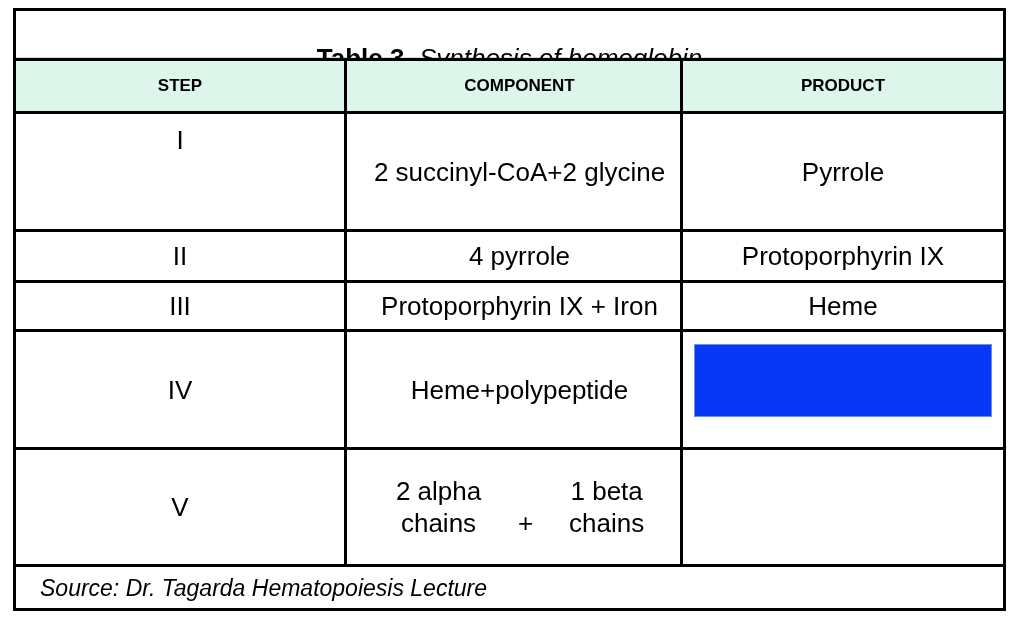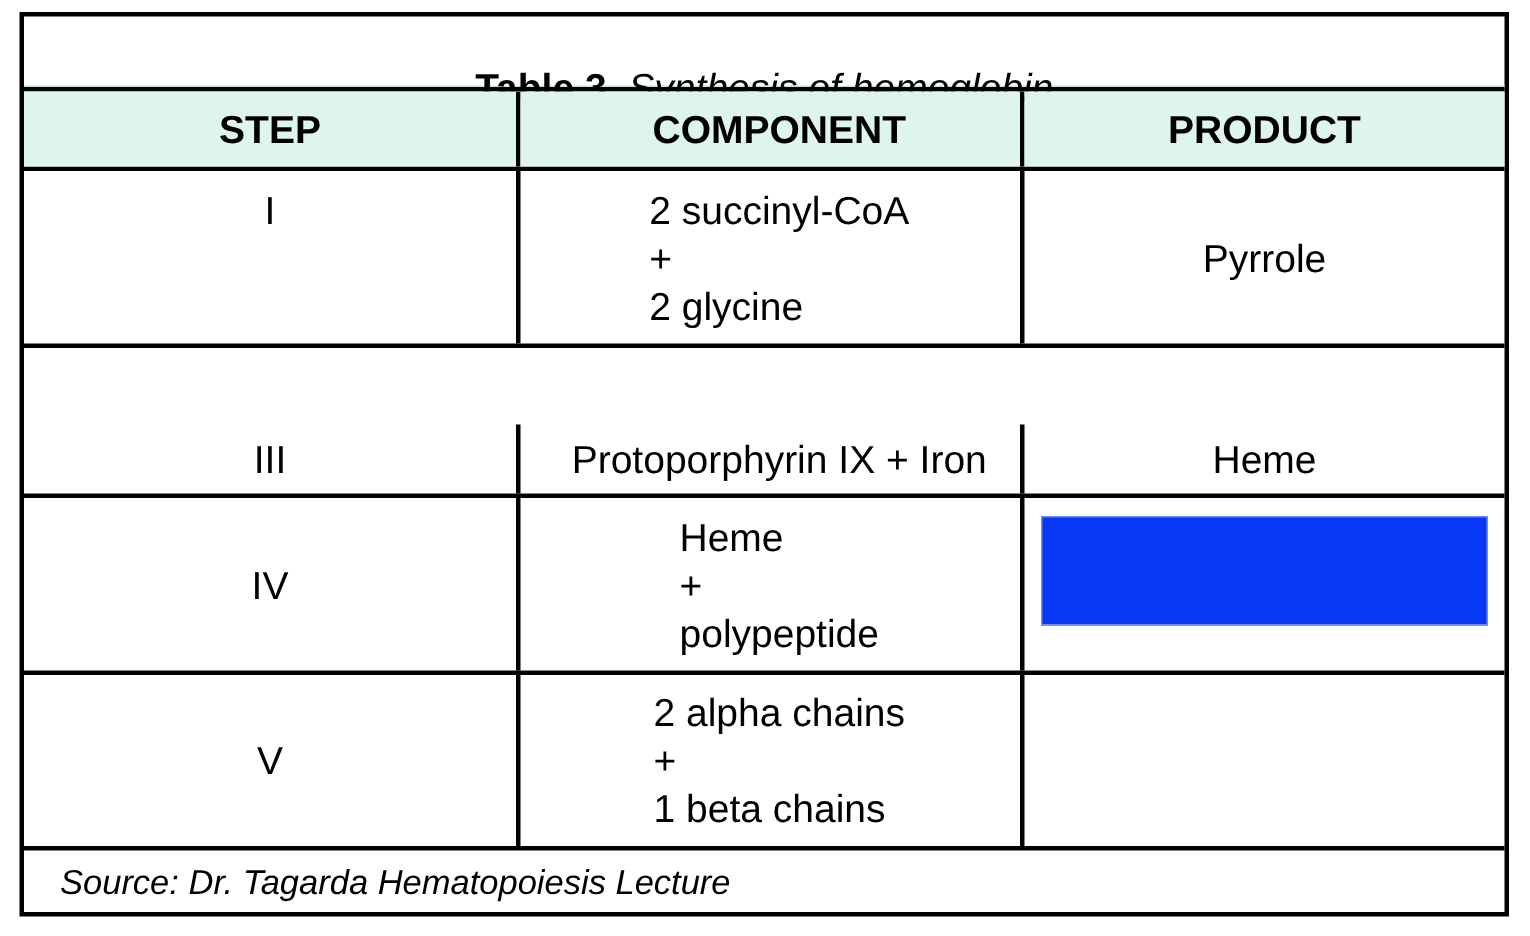--- a/index.html
+++ b/index.html
@@ -7,22 +7,22 @@
   .tbl { position:absolute; left:13px; top:8px; width:993px; height:603px; border:3px solid #000; box-sizing:border-box; }
   .row { position:absolute; left:0; right:0; display:flex; box-sizing:border-box; border-bottom:3px solid #000; }
   .row:last-child { border-bottom:none; }
   .cell { display:flex; align-items:center; justify-content:center; text-align:center; box-sizing:border-box; font-size:26px; line-height:32px; }
   .c1 { width:331px; border-right:3px solid #000; }
   .c2 { width:336px; border-right:3px solid #000;padding-left:12px; }
   .c3 { flex:1; }
   .title { background:#bfe6d7; font-size:26px; justify-content:center;margin-top:46px; }
   .title b { font-weight:bold; }
   .title i { font-style:italic; }
-  .hdr .cell { background:#def5ec; font-weight:bold; font-size:26px; }
-  .stack { display:flex; flex-direction:column; align-items:flex-start; }
+  .hdr .cell { background:#def5ec; font-weight:bold; font-size:17px; }
+  .stack { display:flex; flex-direction:row; align-items:flex-end; }
   .top { align-items:flex-start; padding-top:10px; }
   .source { font-style:italic; font-size:23px; justify-content:flex-start; padding-left:24px; width:100%; }
   .redact { width:298px; height:73px; background:#0638f5; border:1px solid #6e8cf5; box-sizing:border-box; margin-top:-18px; }
 </style>
 </head>
 <body>
 
 <div class="tbl">
 
   <div class="row" style="top:0;height:50px;">
@@ -42,20 +42,25 @@
     <div class="cell c2">
       <div class="stack">
         <span>2 succinyl-CoA</span>
         <span>+</span>
         <span>2 glycine</span>
       </div>
     </div>
     <div class="cell c3">Pyrrole</div>
   </div>
 
+  <div class="row" style="top:221px;height:51px;">
+    <div class="cell c1">II</div>
+    <div class="cell c2">4 pyrrole</div>
+    <div class="cell c3">Protoporphyrin IX</div>
+  </div>
 
   <div class="row" style="top:272px;height:49px;">
     <div class="cell c1">III</div>
     <div class="cell c2">Protoporphyrin IX + Iron</div>
     <div class="cell c3">Heme</div>
   </div>
 
   <div class="row" style="top:321px;height:118px;">
     <div class="cell c1">IV</div>
     <div class="cell c2">

